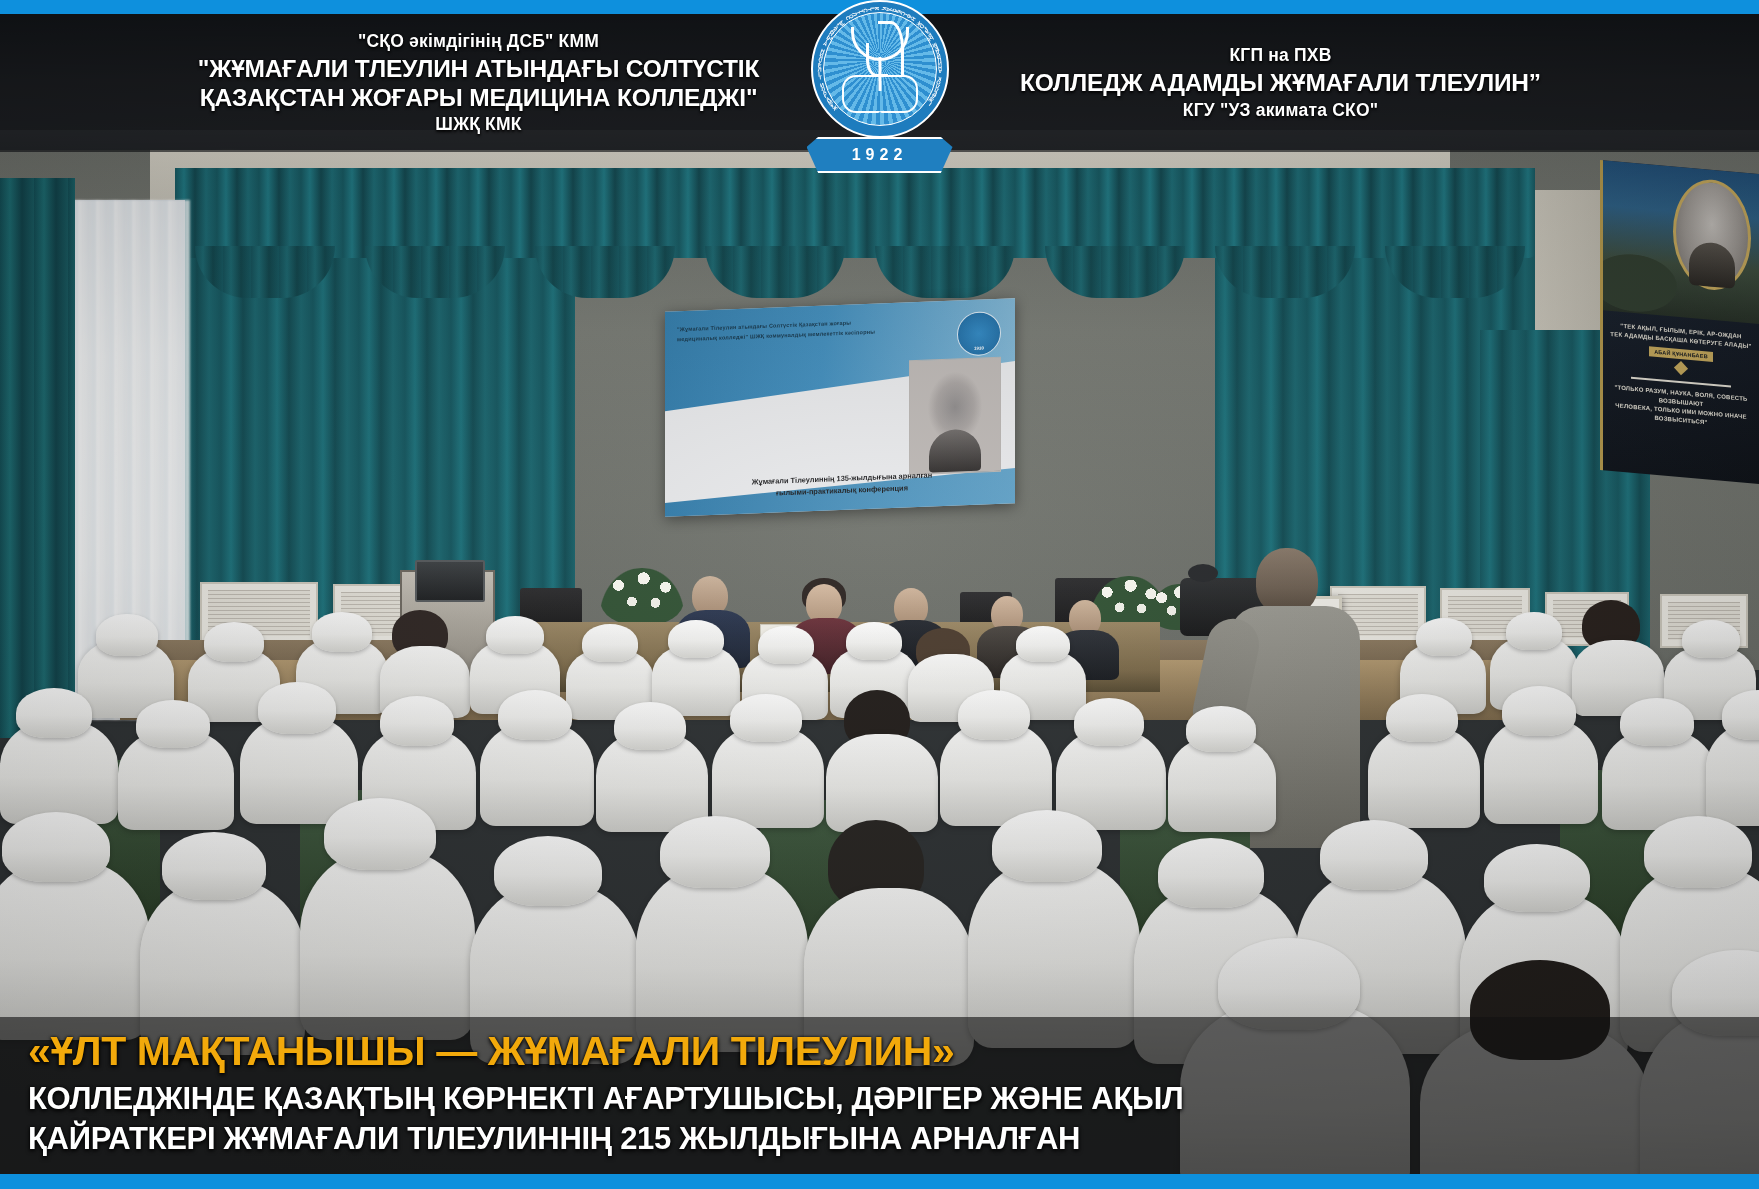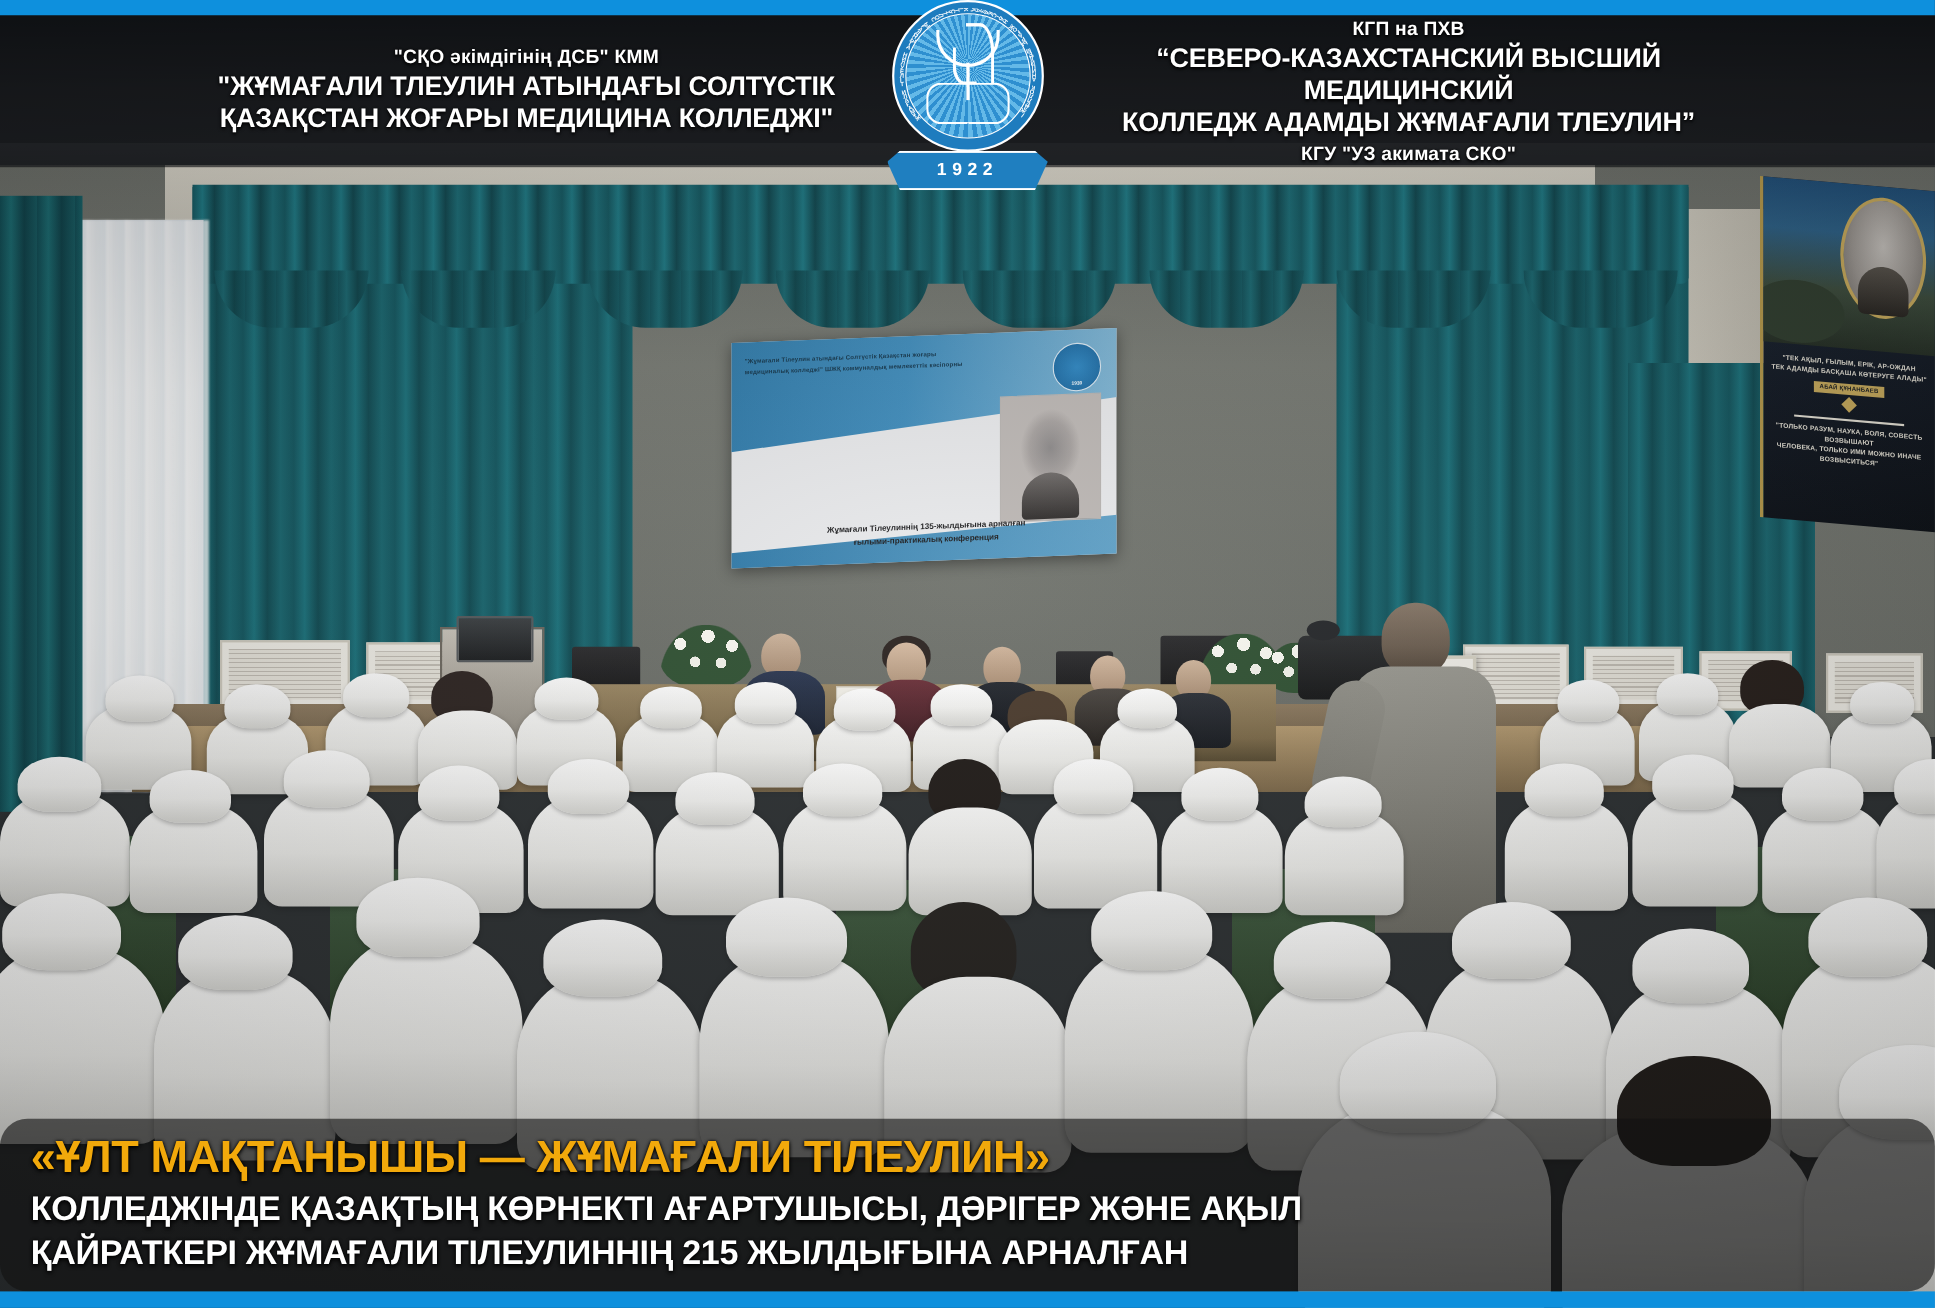--- a/index.html
+++ b/index.html
@@ -416,21 +416,20 @@
     display: flex; align-items: center; justify-content: center;
   }
   .logo-ribbon span {
     color: #fff; font-weight: 800; font-size: 16px; letter-spacing: 5px;
   }
 
   .caption {
     position: absolute; left: 0; bottom: 15px; width: 100%;
     background: rgba(18,18,18,.62);
     padding: 12px 28px 16px;
-    border-radius: 25px;
   }
   .cap-title {
     color: #f2a90b; font-size: 41px; font-weight: 900; letter-spacing: -.4px;
     text-shadow: 0 2px 4px rgba(0,0,0,.95), 0 0 3px rgba(0,0,0,.9);
     line-height: 1.12; margin-bottom: 4px;
   }
   .cap-body {
     color: #ffffff; font-size: 31px; font-weight: 800; line-height: 1.27;
     text-shadow: 0 2px 4px rgba(0,0,0,.95), 0 0 3px rgba(0,0,0,.9);
     letter-spacing: -.3px;
@@ -708,20 +707,21 @@
   <div class="topbar"></div>
 
   <div class="header">
 
     <div class="hdr-col">
       <div class="hdr-small">"СҚО әкімдігінің ДСБ" КММ</div>
       <div class="hdr-main">
         <div>"ЖҰМАҒАЛИ ТЛЕУЛИН АТЫНДАҒЫ СОЛТҮСТІК</div>
         <div>ҚАЗАҚСТАН ЖОҒАРЫ МЕДИЦИНА КОЛЛЕДЖІ"</div>
       </div>
+      <div class="hdr-small">ШЖҚ КМК</div>
     </div>
 
     <div class="logo-wrap">
       <div class="logo">
         <div class="logo-ring">
           <div class="logo-ring-text">
               <span style="transform: rotate(-128deg) translate(0px, -62px) rotate(90deg);">Ж</span>
               <span style="transform: rotate(-124.343deg) translate(0px, -62px) rotate(90deg);">Ұ</span>
               <span style="transform: rotate(-120.686deg) translate(0px, -62px) rotate(90deg);">М</span>
               <span style="transform: rotate(-117.029deg) translate(0px, -62px) rotate(90deg);">А</span>
@@ -803,21 +803,20 @@
         </div>
         <div class="logo-ribbon">
           <span>1922</span>
         </div>
       </div>
     </div>
 
     <div class="hdr-col">
       <div class="hdr-small">КГП на ПХВ</div>
       <div class="hdr-main">
-        <div>“СЕВЕРО-КАЗАХСТАНСКИЙ ВЫСШИЙ МЕДИЦИНСКИЙ</div>
         <div>КОЛЛЕДЖ АДАМДЫ ЖҰМАҒАЛИ ТЛЕУЛИН”</div>
       </div>
       <div class="hdr-small">КГУ "УЗ акимата СКО"</div>
     </div>
   </div>
 
   <div class="caption">
     <div class="cap-title">«ҰЛТ МАҚТАНЫШЫ — ЖҰМАҒАЛИ ТІЛЕУЛИН»</div>
     <div class="cap-body">
       <div>КОЛЛЕДЖІНДЕ ҚАЗАҚТЫҢ КӨРНЕКТІ АҒАРТУШЫСЫ, ДӘРІГЕР ЖӘНЕ АҚЫЛ</div>

